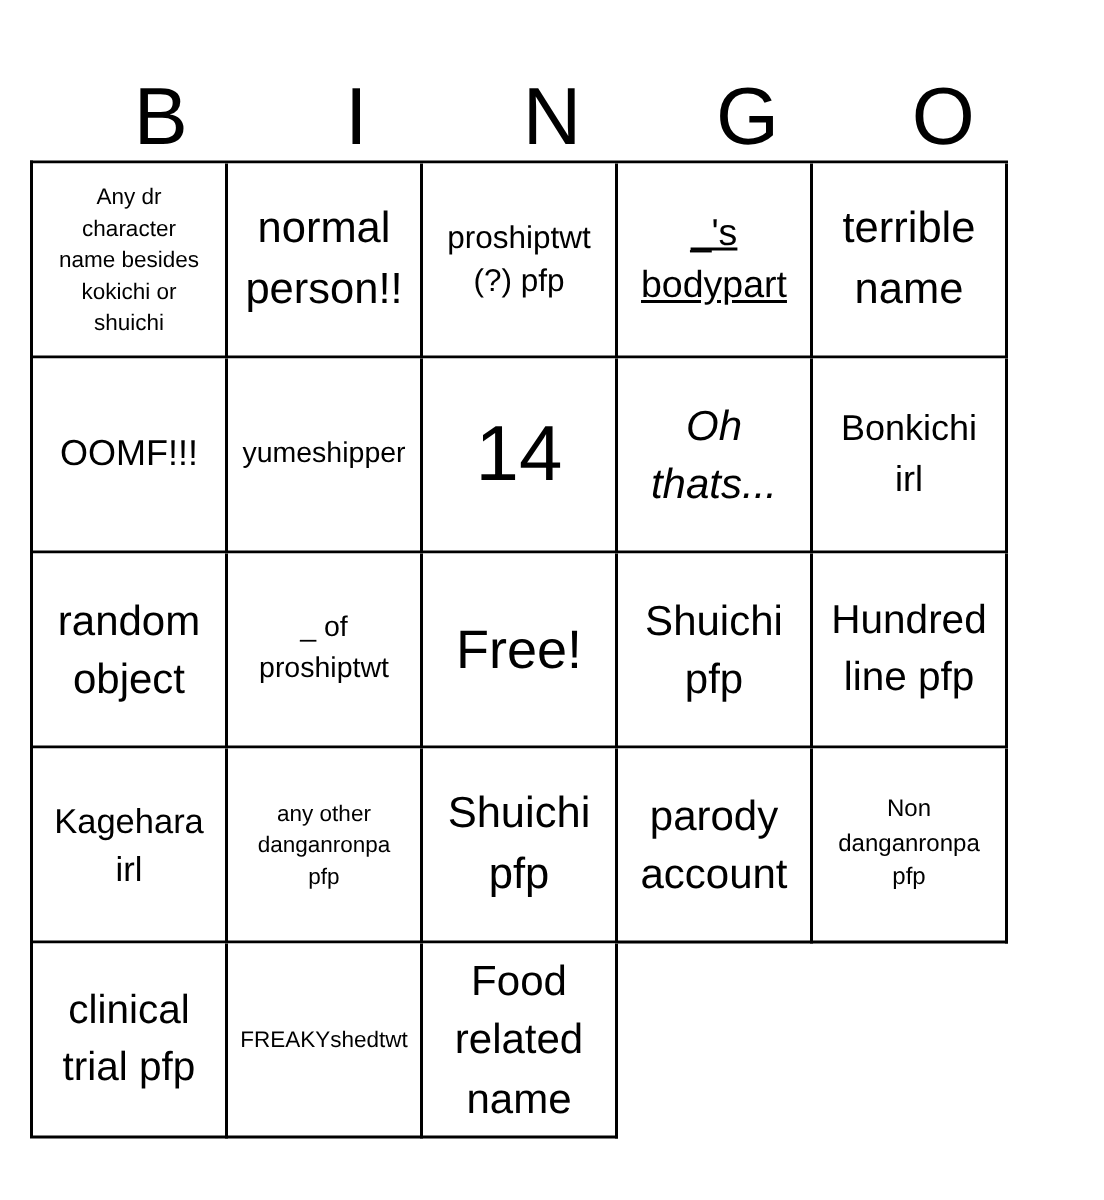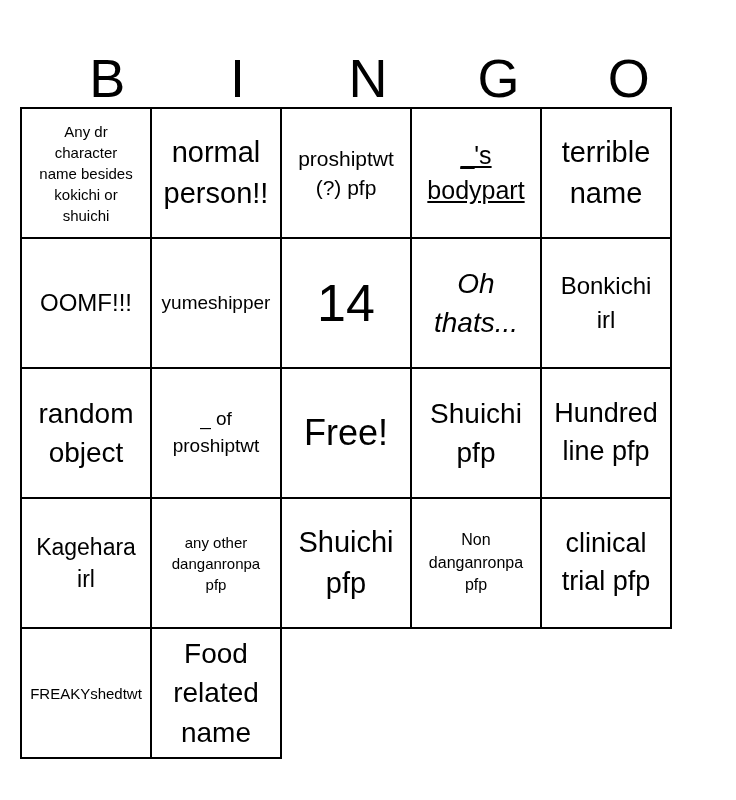--- a/index.html
+++ b/index.html
@@ -138,20 +138,24 @@
       <div class="cell">
         <span class="cell-text" style="font-size: 15px;">any other
 danganronpa
 pfp</span>
       </div>
       <div class="cell">
         <span class="cell-text" style="font-size: 29px;">Shuichi
 pfp</span>
       </div>
       <div class="cell">
+        <span class="cell-text" style="font-size: 28px;">parody
+account</span>
+      </div>
+      <div class="cell">
         <span class="cell-text" style="font-size: 16px;">Non
 danganronpa
 pfp</span>
       </div>
       <div class="cell">
         <span class="cell-text" style="font-size: 27px;">clinical
 trial pfp</span>
       </div>
       <div class="cell">
         <span class="cell-text" style="font-size: 15px;">FREAKYshedtwt</span>

